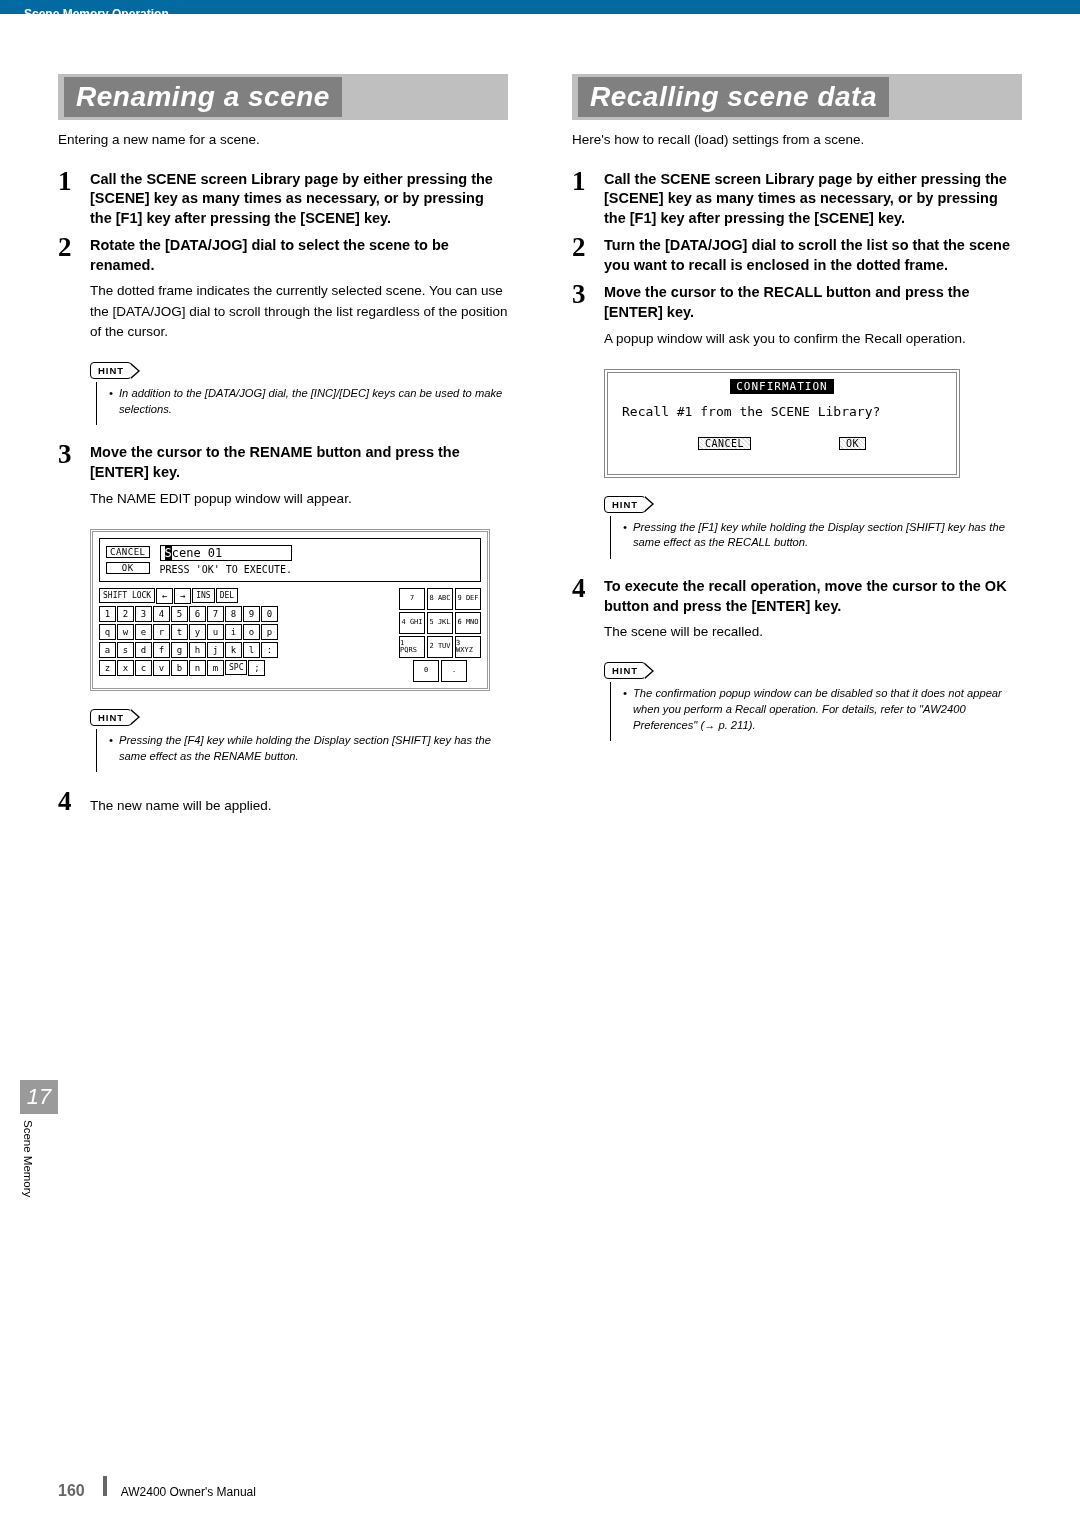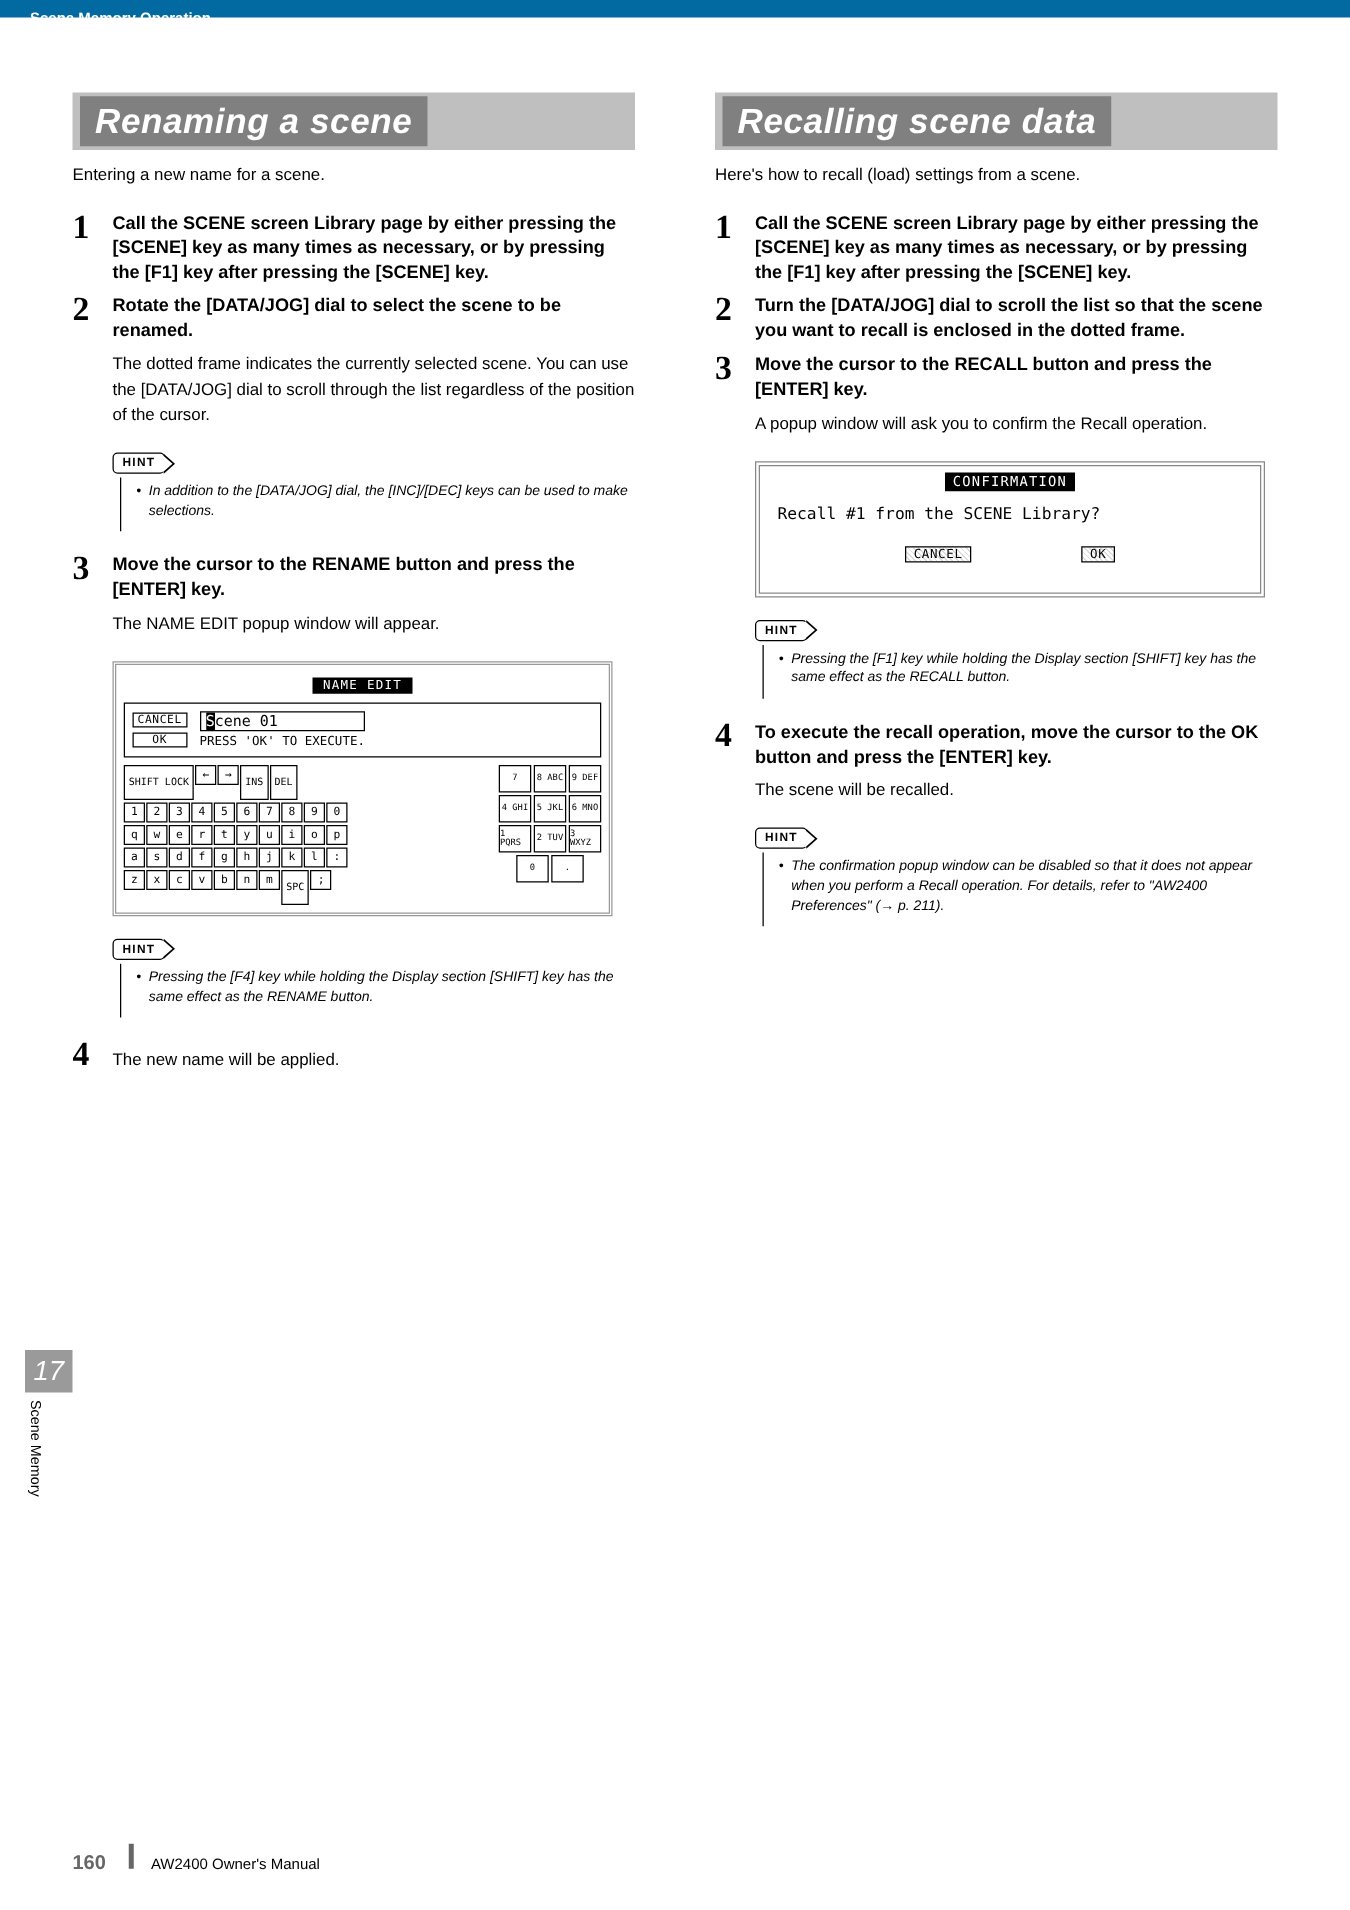--- a/index.html
+++ b/index.html
@@ -24,41 +24,41 @@
 .hint-body ul { list-style: none; }
 .hint-body li { font-style: italic; font-size: 11.2px; line-height: 1.4; position: relative; padding-left: 10px; }
 .hint-body li:before { content: "•"; position: absolute; left: 0; top: 0; }
 .screenshot { margin: 10px 0 16px 32px; }
 .side-tab { position: absolute; left: 20px; top: 1080px; }
 .tab-num { background: #9a9a9a; color: #fff; width: 38px; font-size: 22px; font-style: italic; text-align: center; padding: 4px 0; font-family: Arial; }
 .tab-txt { font-size: 11.5px; writing-mode: vertical-rl; padding-top: 6px; margin-left: 2px; }
 .footer { position: absolute; bottom: 28px; left: 58px; font-size: 12px; display: flex; align-items: baseline; gap: 14px; }
 .footer .pg { font-weight: bold; font-size: 16px; color: #666; }
 .footer .bar { width: 4px; height: 20px; background: #666; display: inline-block; vertical-align: middle; margin-left: 4px; }
-.conf-box { border: 4px double #888; background:#fff; width:408px; padding:0; }
+.conf-box { border: 4px double #888; background:#fff; width:356px; padding:0; }
 .conf-title-row { text-align:center; padding:3px 0 0 0; }
 .conf-title { background:#000; color:#fff; font-family: monospace; font-size:11px; letter-spacing:1px; padding:1px 6px; display:inline-block; }
 .conf-msg { font-family: monospace; font-size:13px; padding:10px 14px 18px 14px; }
 .conf-btns { padding: 0 0 24px 0; display:flex; gap:88px; justify-content:center; }
 .conf-btn { border:1px solid #000; font-family:monospace; font-size:10px; letter-spacing:0.5px; padding:0 6px; background:repeating-linear-gradient(45deg,#fff,#fff 2px,#ddd 2px,#ddd 3px); }
 .ne-outer { border:3px double #999; width:400px; padding:6px; }
 .ne-title-wrap { text-align:center; margin-bottom:6px; }
 .ne-title { display:inline-block; background:#000; color:#fff; font-family:monospace; font-size:10px; letter-spacing:1px; padding:1px 8px; }
 .ne-top { display:flex; gap:10px; align-items:center; border:1px solid #000; padding:6px; margin-bottom:6px; }
 .ne-col-btns { display:flex; flex-direction:column; gap:4px; }
 .ne-btn { border:1px solid #000; font-family:monospace; font-size:9px; letter-spacing:0.5px; padding:0 3px; background:#fff; }
 .ne-name-block { display:flex; flex-direction:column;justify-content:flex-end; }
 .ne-name-field { border:1px solid #000; padding:0 4px; font-family:monospace; font-size:12px; margin-bottom:3px; }
 .ne-name-field .cur { background:#000; color:#fff; }
 .ne-instr { font-family:monospace; font-size:10px; }
 .ne-kb-row { display:flex; gap:8px; }
 .ne-kb-left { display:flex; flex-direction:column; gap:2px; }
 .ne-key-row { display:flex; gap:1px; }
 .ne-key { border:1px solid #000; width:17px; height:16px; font-family:monospace; font-size:9px; display:flex; align-items:center; justify-content:center; }
-.ne-key-w { border:1px solid #000; height:28px; font-family:monospace; font-size:8px; display:flex; align-items:center; justify-content:center; padding:0 3px; }
+.ne-key-w { border:1px solid #000; height:15px; font-family:monospace; font-size:8px; display:flex; align-items:center; justify-content:center; padding:0 3px; }
 .ne-kb-right { display:flex; flex-direction:column; gap:2px; margin-left:auto; }
 .ne-pad-row { display:flex; gap:2px; }
 .ne-pad-key { border:1px solid #000; width:26px; height:22px; font-family:monospace; font-size:7px; display:flex; flex-direction:column; align-items:center; justify-content:center; line-height:1; }
 </style>
 </head>
 <body>
 
 <div class="page-header">
   <span>Scene Memory Operation</span>
 </div>
@@ -98,21 +98,20 @@
     <div class="step-row">
       <div class="step-num">3</div>
       <div class="step-body">
         <p class="step-head">Move the cursor to the RENAME button and press the [ENTER] key.</p>
         <p class="step-text">The NAME EDIT popup window will appear.</p>
       </div>
     </div>
 
     <div class="screenshot">
       <div class="ne-outer">
-        <div class="ne-title-wrap"><span class="ne-title">NAME EDIT</span></div>
         <div class="ne-top">
           <div class="ne-col-btns">
             <span class="ne-btn">CANCEL</span>
             <span class="ne-btn" style="text-align:center">OK</span>
           </div>
           <div class="ne-name-block">
             <div class="ne-name-field"><span class="cur">S</span><span>cene 01</span></div>
             <span class="ne-instr">PRESS 'OK' TO EXECUTE.</span>
           </div>
         </div>

